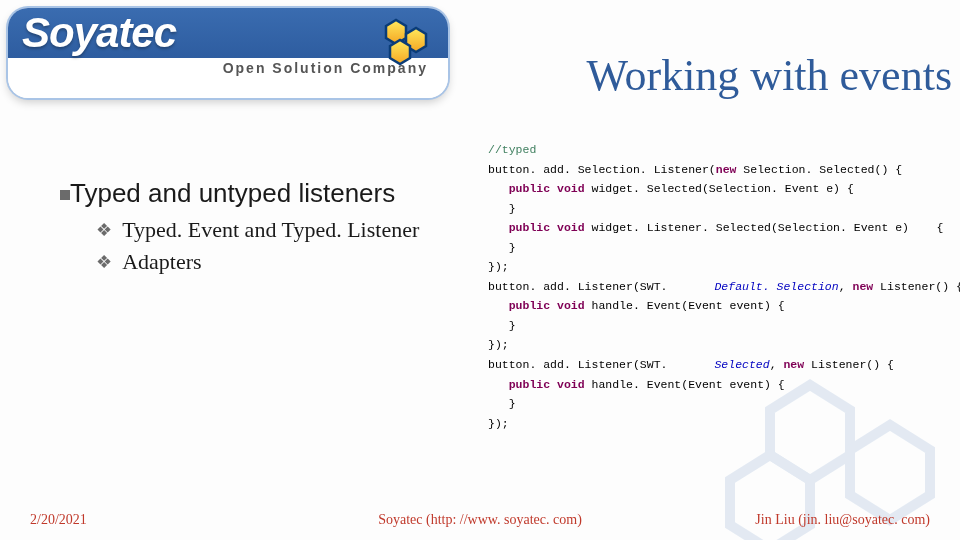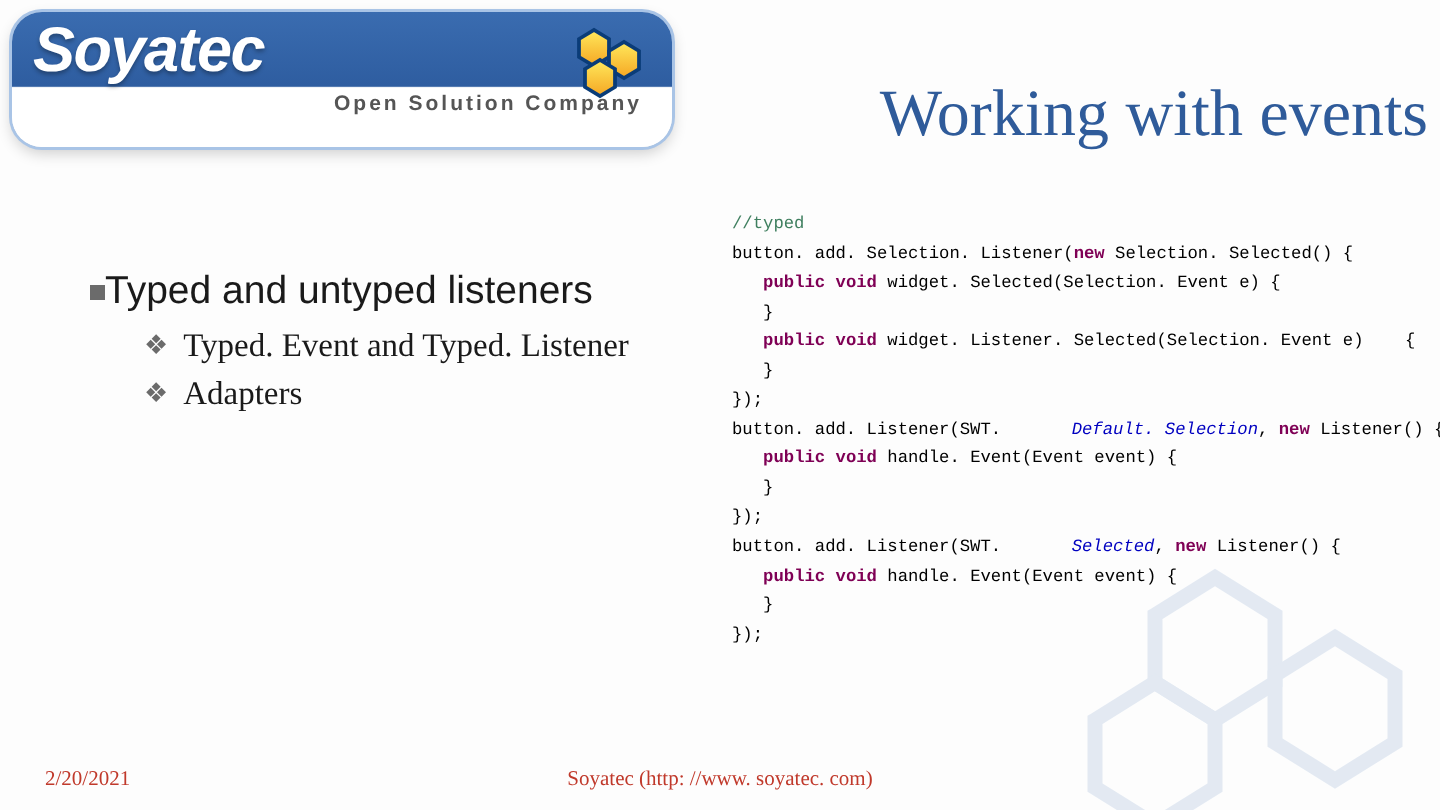--- a/index.html
+++ b/index.html
@@ -134,14 +134,15 @@
   <div class="line"><span>button. add. Listener(SWT.</span><span class="sf">Selected</span><span>, </span><span class="k">new</span><span> Listener() {</span></div>
   <div class="line">   <span class="k">public void</span><span> handle. Event(Event event) {</span></div>
   <div class="line">   <span>}</span></div>
   <div class="line"><span>});</span></div>
 </div>
 
 <div class="footer">
   <div>2/20/2021</div>
   <div class="center">Soyatec (http: //www. soyatec. com)</div>
   <div class="right">
+    <div>Jin Liu (jin. liu@soyatec. com)</div>
   </div>
 </div>
 
 </body></html>

